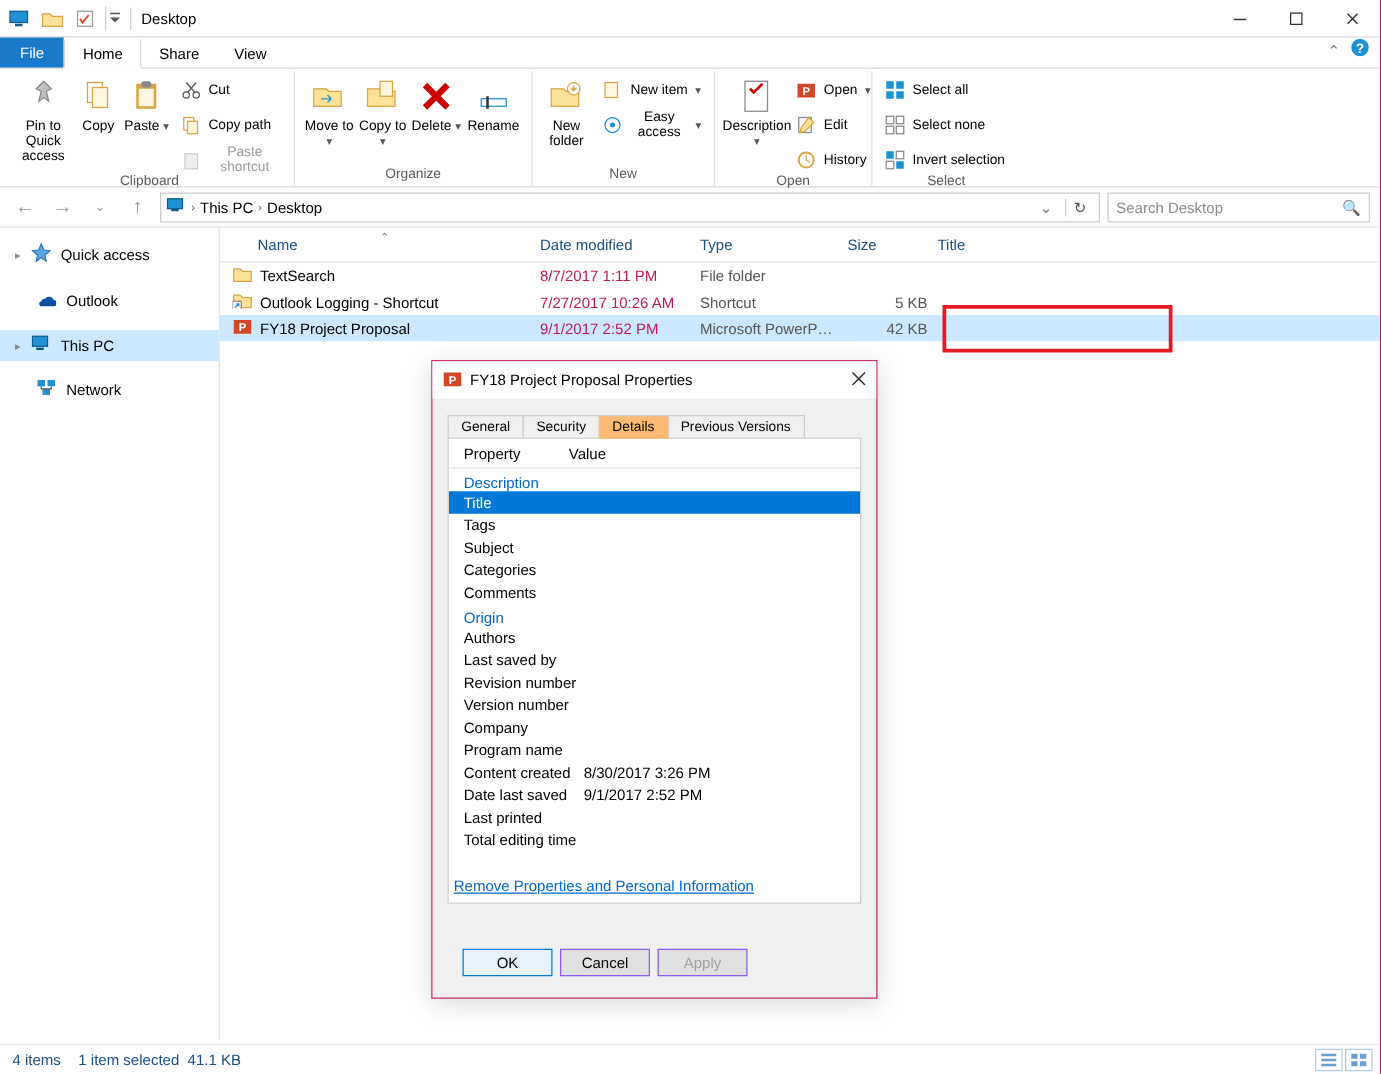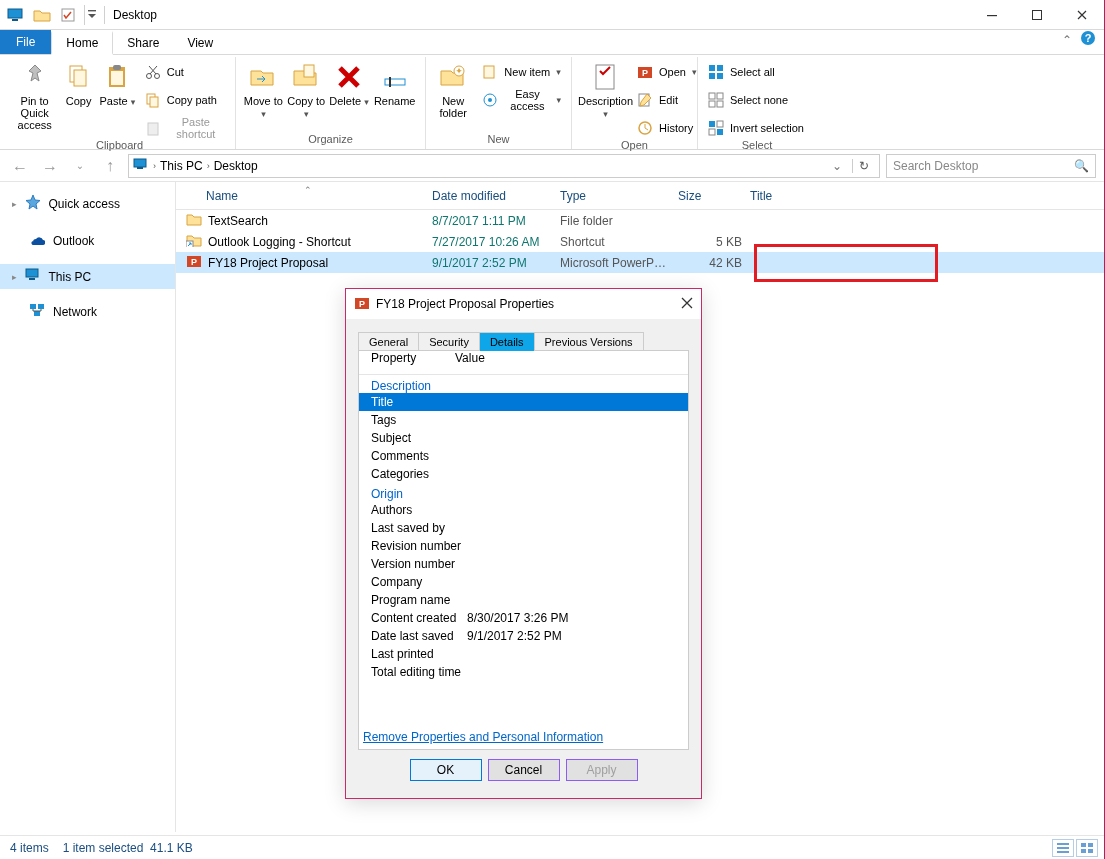--- a/index.html
+++ b/index.html
@@ -52,46 +52,46 @@
 .col-date { width: 128px; }
 .col-type { width: 118px; }
 .col-size { width: 72px; padding-right: 8px; }
 .col-title { width: 180px; }
 .sort-arrow { position: absolute; top: -4px; left: 50%; font-size: 9px; color: #777; }
 
 
 .file-row { height: 21px; display: flex; align-items: center; font-size: 12px; }
 .file-row.selected { background: #cce8ff; }
 .cell-name { width: 256px; display: flex; align-items: center; gap: 6px; padding-left: 10px; }
-.cell-date { width: 128px; color: #0f766e; }
+.cell-date { width: 128px; color: #be185d; }
 .cell-type { width: 118px; color: #555; white-space: nowrap; overflow: hidden; text-overflow: ellipsis; }
 .cell-size { width: 72px; text-align: right; color: #555; padding-right: 8px; }
 
 
 .redbox { position: absolute; border: 3px solid #e31b23; pointer-events: none; }
 
 
 .dialog { position: absolute; left: 345px; top: 288px; width: 357px; height: 511px; background: #f0f0f0; border: 1px solid #c62a6a; box-shadow: 0 4px 20px rgba(0,0,0,.15); display: flex; flex-direction: column; }
 .dlg-title { height: 30px; background: #fff; display: flex; align-items: center; padding: 0 8px; position: relative; font-size: 12px; }
 .dlg-close { position: absolute; right: 8px; font-size: 14px; }
 .dlg-body { flex: 1; padding: 10px 12px 8px 12px; display: flex; flex-direction: column; }
 .dlg-tabs { display: flex; height: 22px; align-items: end; }
 .dlg-tab { font-size: 11px; padding: 3px 10px; border: 1px solid #ccc; border-bottom: none; background: #f0f0f0; margin-right: -1px; }
-.dlg-tab.active { background: #0ea5e9; position: relative; z-index: 2; }
+.dlg-tab.active { background: #fdba74; position: relative; z-index: 2; }
 .dlg-panel { flex: 1; background: #fff; border: 1px solid #ccc; margin-top: -1px; display: flex; flex-direction: column; }
-.prop-head { height: 24px; display: flex; align-items: flex-start; font-size: 12px; border-bottom: 1px solid #e5e5e5; }
+.prop-head { height: 24px; display: flex; align-items: center; font-size: 12px; border-bottom: 1px solid #e5e5e5; }
 .prop-head .ph-p { width: 96px; padding-left: 12px; }
 .prop-list { flex: 1; overflow-y: scroll; font-size: 12px; }
 .prop-row { height: 18px; display: flex; align-items: center; padding-left: 12px; }
 .prop-row.group { color: #0066cc; padding-top: 4px; }
 .prop-row.sel { background: #0078d7; color: #fff; }
 .pr-name { width: 96px; }
 .link-row { padding: 10px 0 4px 4px; }
 .link-row a { color: #0066cc; font-size: 12px; text-decoration: underline; }
-.dlg-buttons { height: 40px; display: flex; justify-content: center; align-items: center; gap: 6px; padding: 0 12px; }
+.dlg-buttons { height: 40px; display: flex; justify-content: flex-start; align-items: center; gap: 6px; padding: 0 12px; margin-top: 27px; }
 .btn { width: 72px; height: 22px; font-size: 12px; border: 1px solid #8b5cf6; background: #e1e1e1; display: flex; align-items: center; justify-content: center; }
 .btn.primary { border: 1px solid #0078d7; background: #e5f1fb; }
 .btn.disabled { color: #a0a0a0; }
 
 
 .status { position: absolute; bottom: 0; left: 0; right: 0; height: 24px; border-top: 1px solid #e5e5e5; display: flex; align-items: center; font-size: 12px; color: #1b4e82; padding: 0 10px; gap: 14px; }
 .status-views { position: absolute; right: 6px; display: flex; gap: 2px; }
 .status-views div { width: 22px; height: 18px; border: 1px solid #b5cde6; display: flex; align-items: center; justify-content: center; }
 
 
@@ -513,25 +513,25 @@
           </div>
           <div class="prop-row">
             <div class="pr-name">Tags</div>
             <div></div>
           </div>
           <div class="prop-row">
             <div class="pr-name">Subject</div>
             <div></div>
           </div>
           <div class="prop-row">
+            <div class="pr-name">Categories</div>
+            <div></div>
+          </div>
+          <div class="prop-row">
             <div class="pr-name">Comments</div>
-            <div></div>
-          </div>
-          <div class="prop-row">
-            <div class="pr-name">Categories</div>
             <div></div>
           </div>
           <div class="prop-row group">Origin</div>
           <div class="prop-row">
             <div class="pr-name">Authors</div>
             <div></div>
           </div>
           <div class="prop-row">
             <div class="pr-name">Last saved by</div>
             <div></div>

